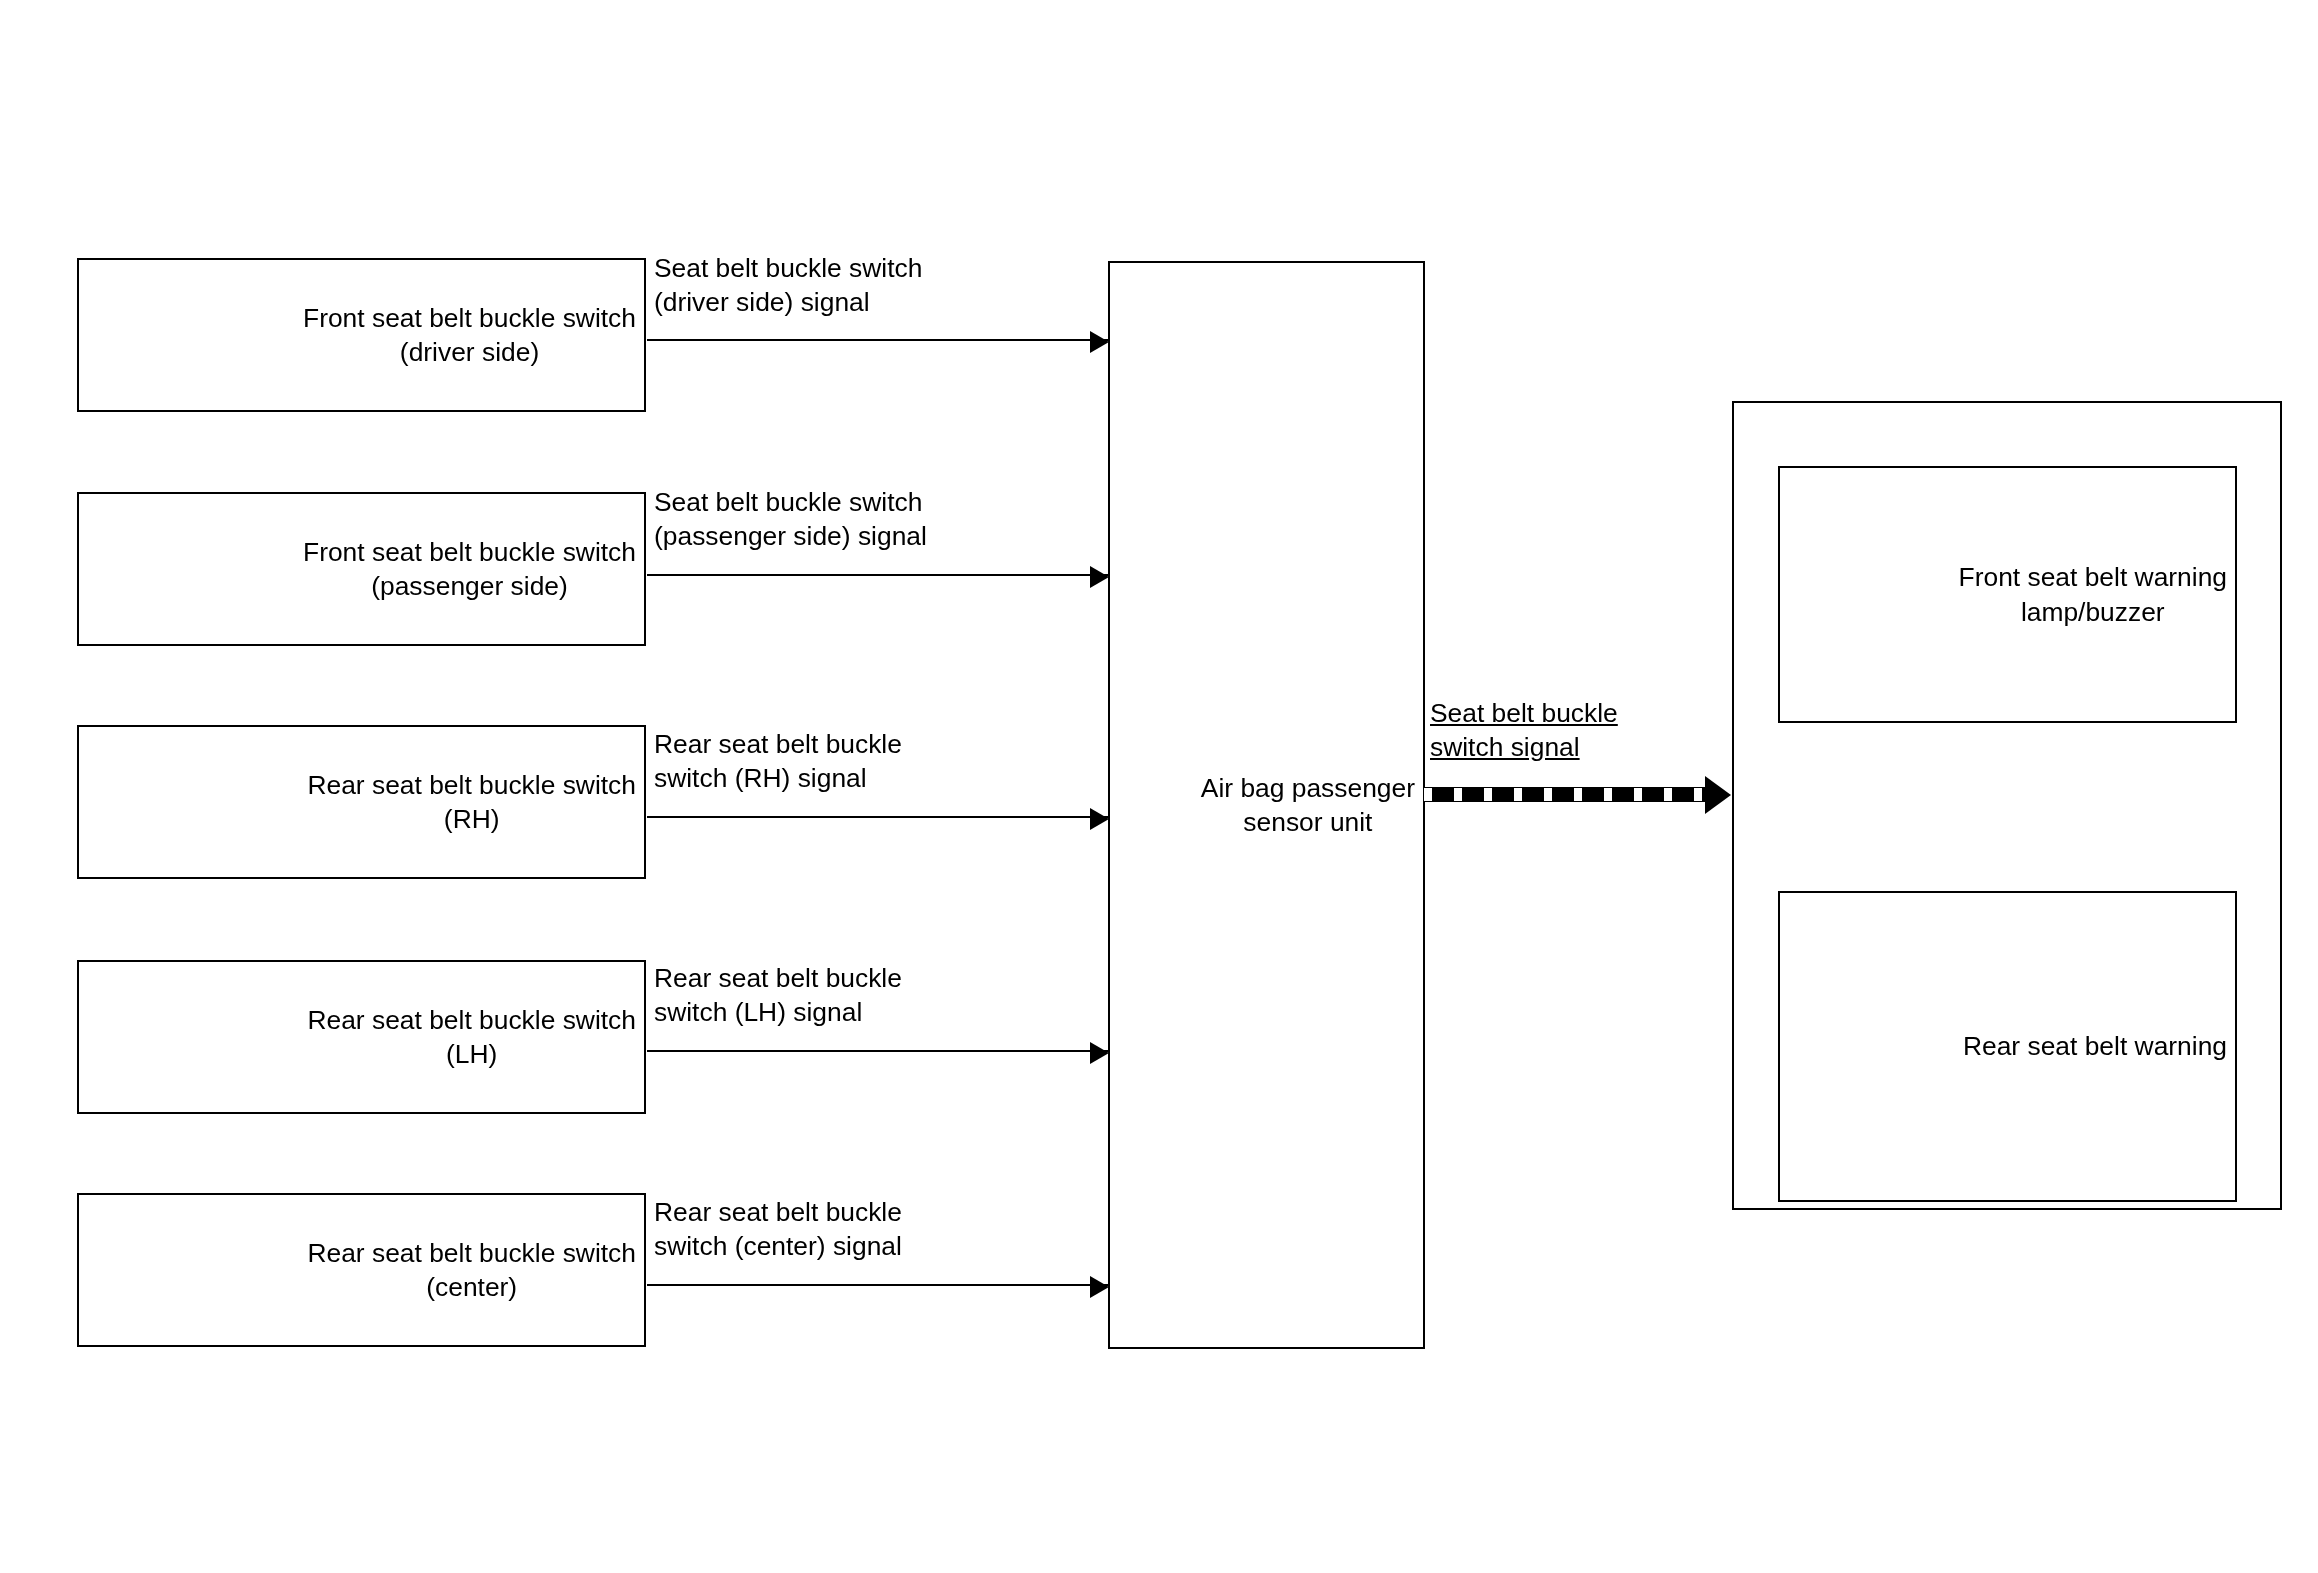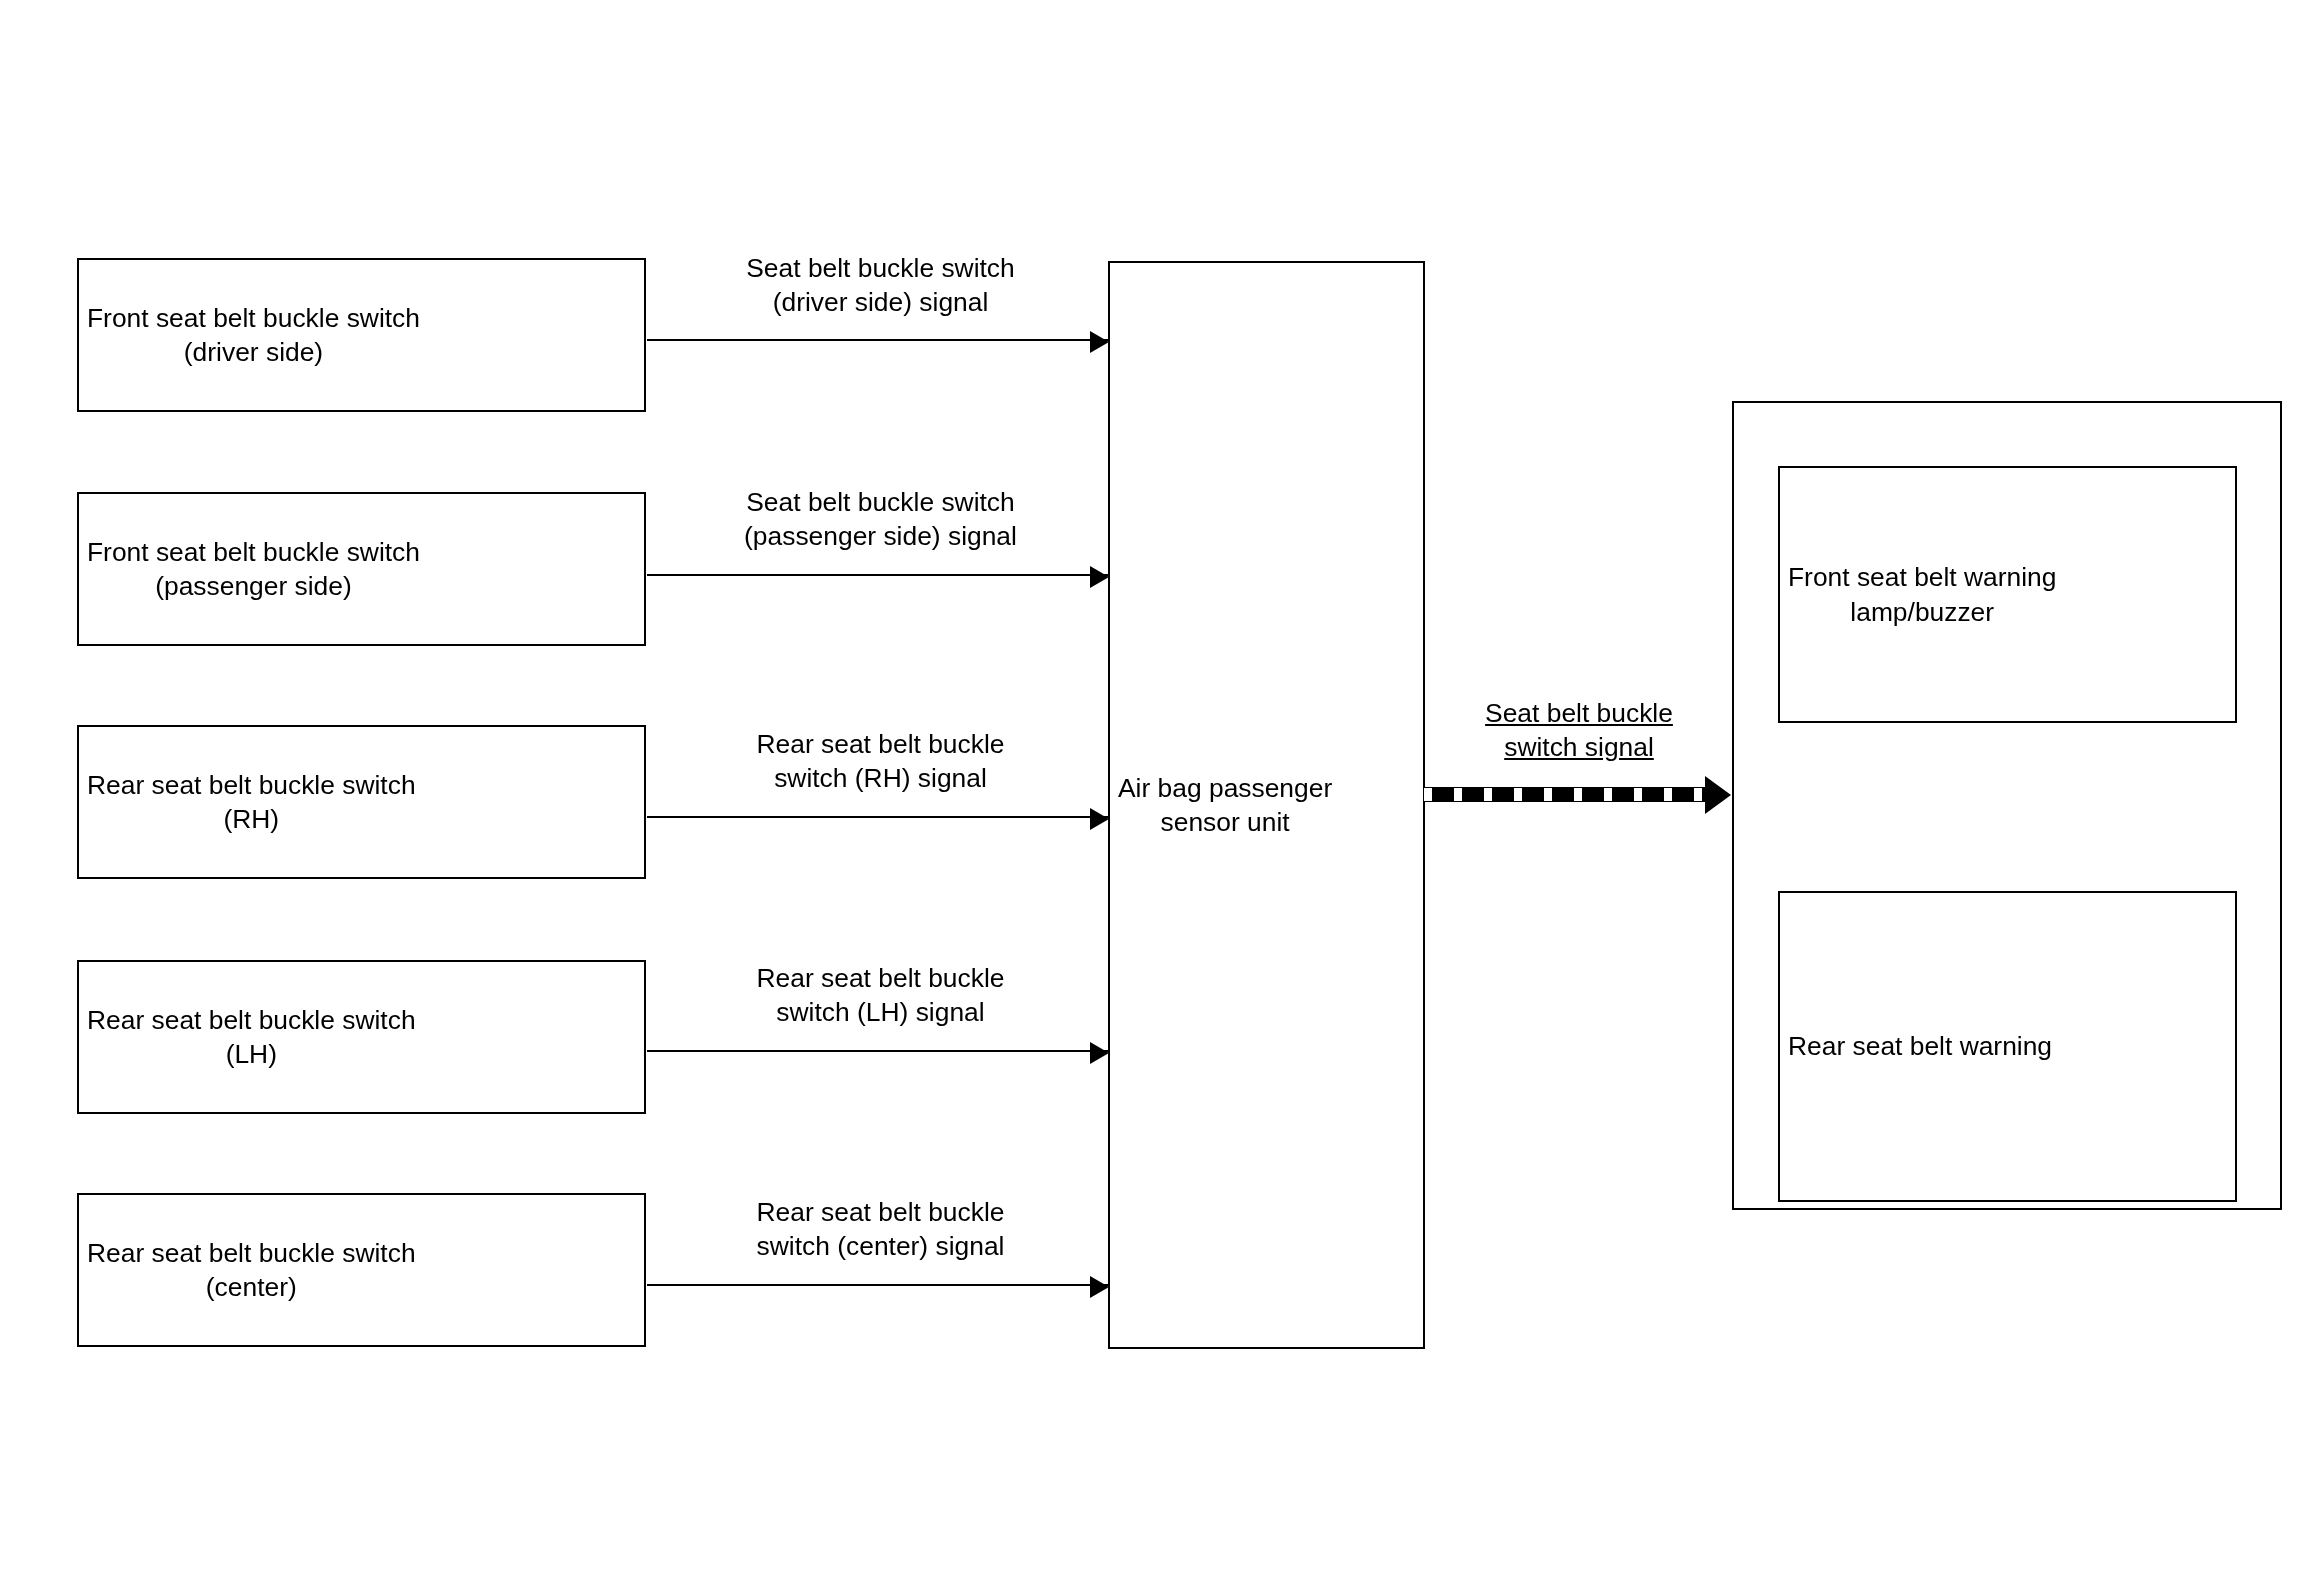--- a/index.html
+++ b/index.html
@@ -11,36 +11,35 @@
     background:#ffffff;
     overflow:hidden;
   }
   .box{
     position:absolute;
     box-sizing:border-box;
     border:2.3px solid #000000;
     background:#ffffff;
     display:flex;
     align-items:center;
-    justify-content:flex-start;
+    justify-content:flex-end;
     text-align:center;
   }
   .boxlabel{
     font-size:26.4px;
     line-height:1.30;
     color:#000000;
     white-space:pre-line;
     padding:0 8px;
   }
   .arrowlabel{
     position:absolute;
     font-size:26.4px;
     line-height:1.30;
     color:#000000;
-    text-align:center;
     white-space:pre-line;
   }
   
   .arrow{
     position:absolute;
     height:0;
     border-top:2.9px solid #000000;
   }
   .arrow::after{
     content:"";

